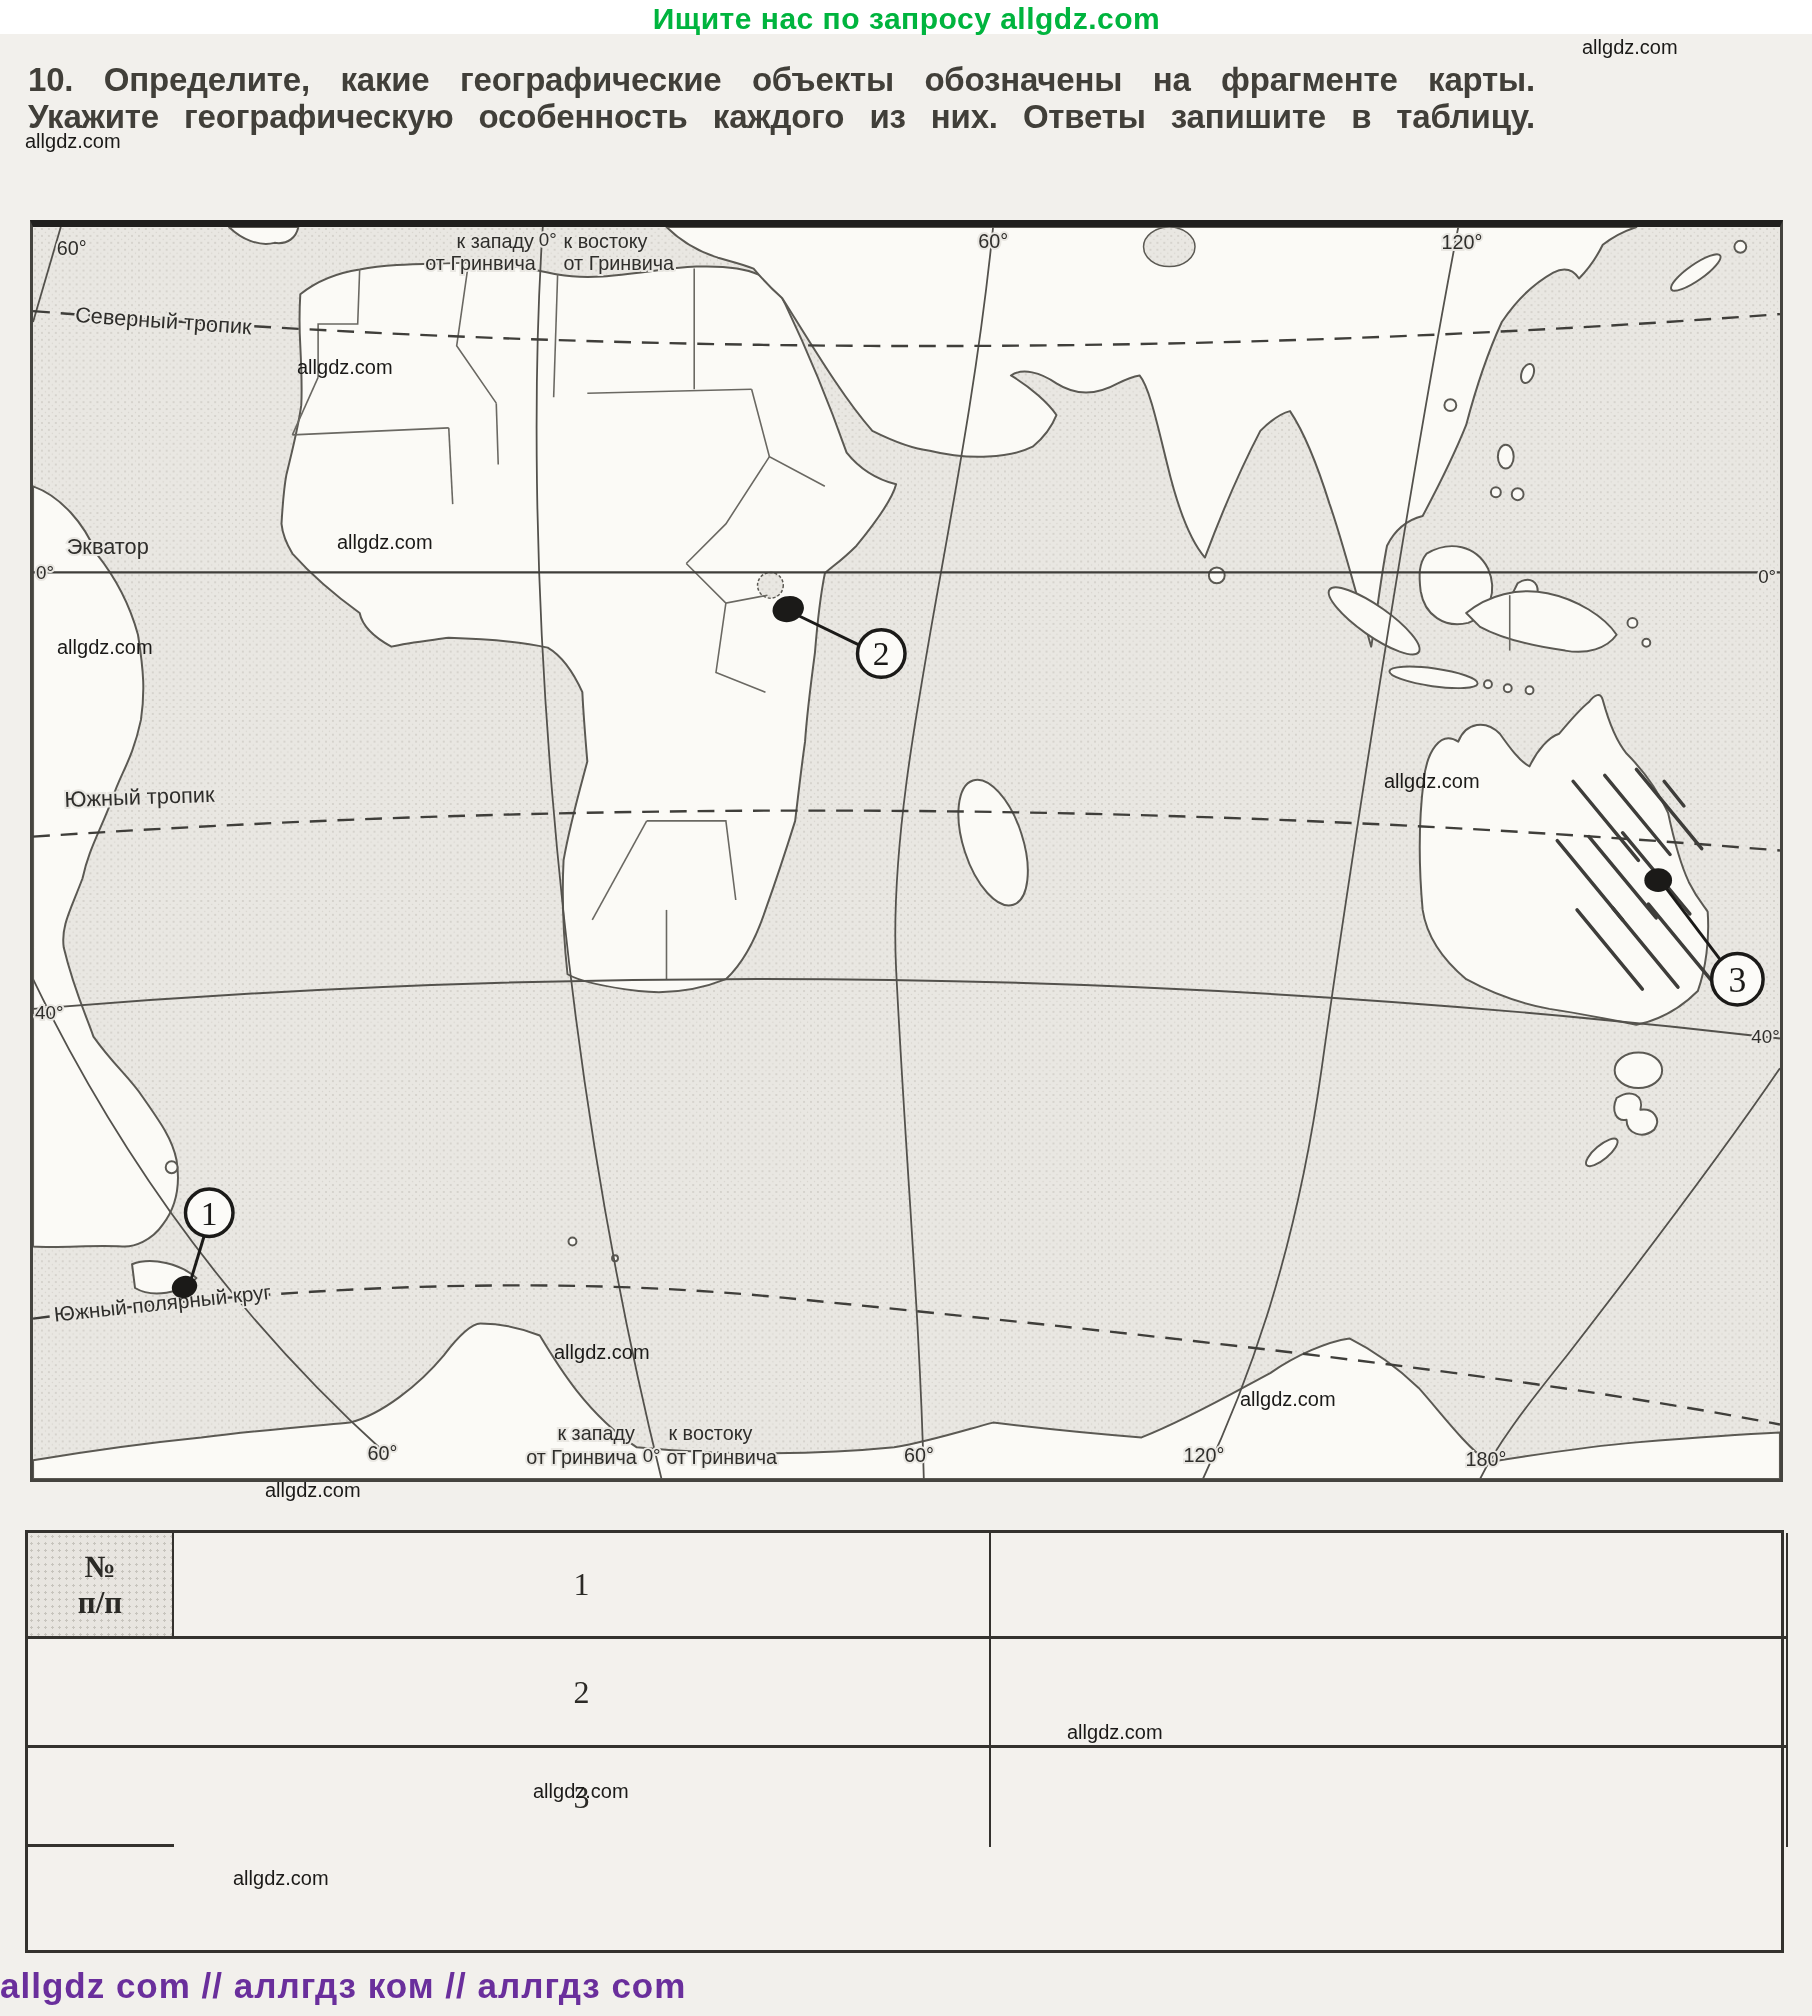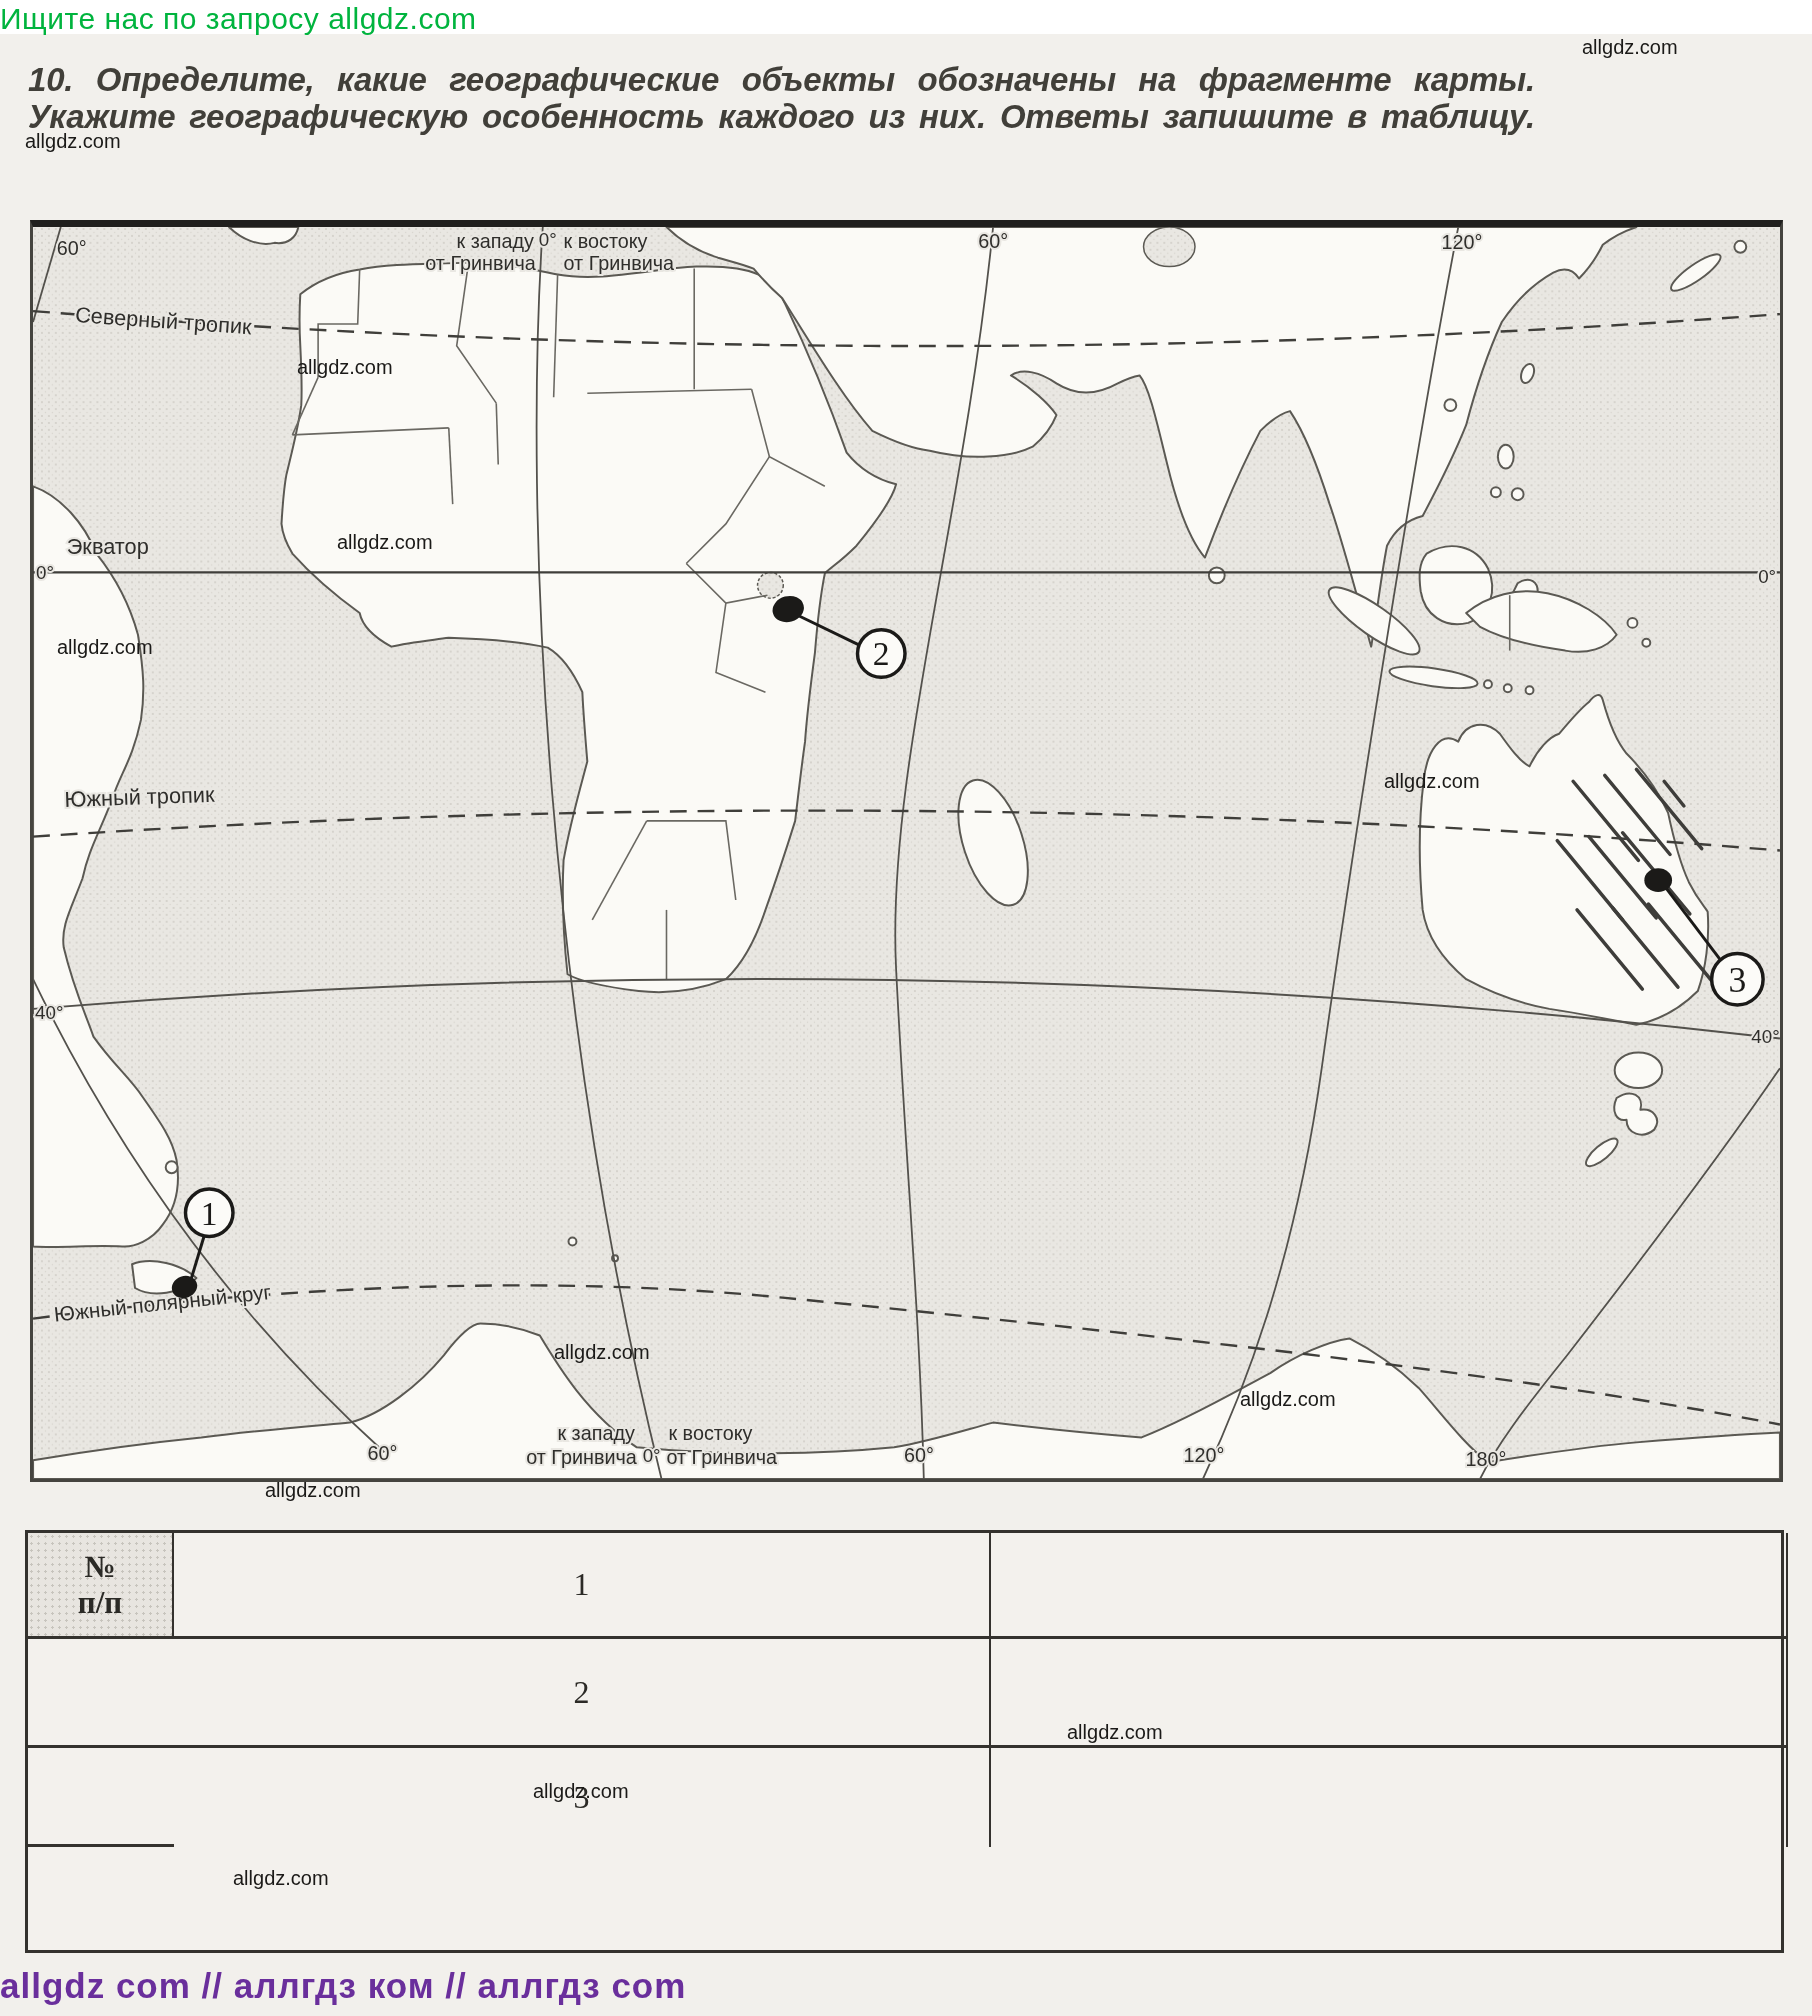--- a/index.html
+++ b/index.html
@@ -1,25 +1,25 @@
 <!DOCTYPE html>
 <html><head>
 <meta charset="utf-8">
 <style>
   html,body{margin:0;padding:0;}
   #page{position:relative;width:1813px;height:2017px;background:#f2f0ec;overflow:hidden;
         font-family:"Liberation Sans",sans-serif;color:#2f2e2b;}
   .topstrip{position:absolute;left:0;top:0;width:1813px;height:34px;background:#ffffff;}
-  .promo{position:absolute;left:0;right:0;top:2px;font-size:30px;font-weight:normal;
+  .promo{position:absolute;left:0;right:0;top:2px;text-align:center;font-size:30px;font-weight:bold;
          color:#00b43e;letter-spacing:0.5px;}
   .footer{position:absolute;left:0;right:0;top:1966px;text-align:left;font-size:35px;font-weight:bold;
           color:#6a2f9c;letter-spacing:1px;}
   .task{position:absolute;left:28px;top:61px;width:1507px;font-size:33px;line-height:37px;
         font-weight:bold;color:#413f39;letter-spacing:-0.2px;}
-  .task .line{text-align:justify;text-align-last:justify;font-style:italic;}
+  .task .line{text-align:justify;text-align-last:justify;}
   .wm{position:absolute;font-size:20px;color:#1b1a18;white-space:nowrap;}
   
   .map{position:absolute;left:30px;top:220px;width:1747px;height:1252px;
        border-top:7px solid #201f1d;border-left:3px solid #45443f;border-right:3px solid #45443f;
        border-bottom:3px solid #45443f;box-sizing:content-box;background:#e9e7e2;}
   .map svg{display:block;}
   
   .anstable{position:absolute;left:25px;top:1530px;width:1759px;height:423px;
             display:grid;grid-template-columns:146px 817px 797px;grid-template-rows:106px 109px 99px 109px;
             border:3px solid #34322e;box-sizing:border-box;background:#f3f1ed;}

